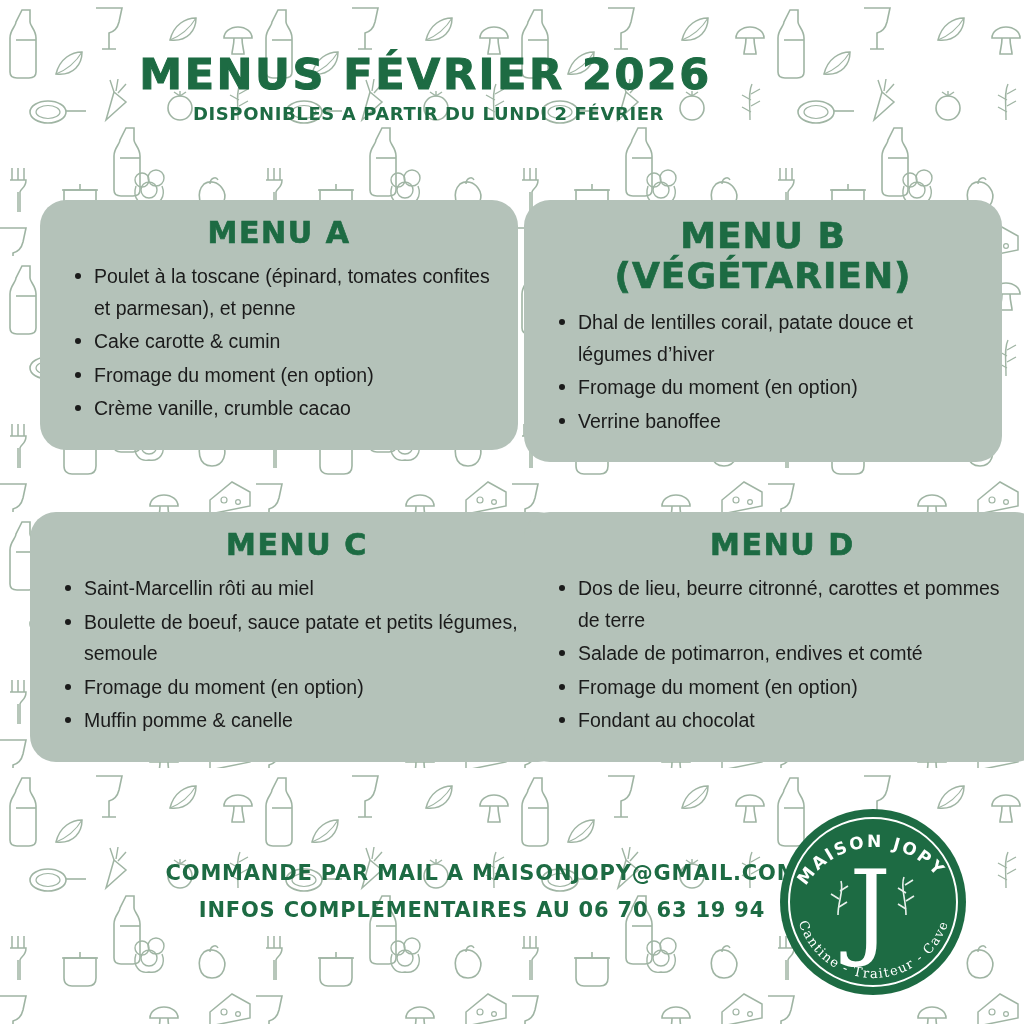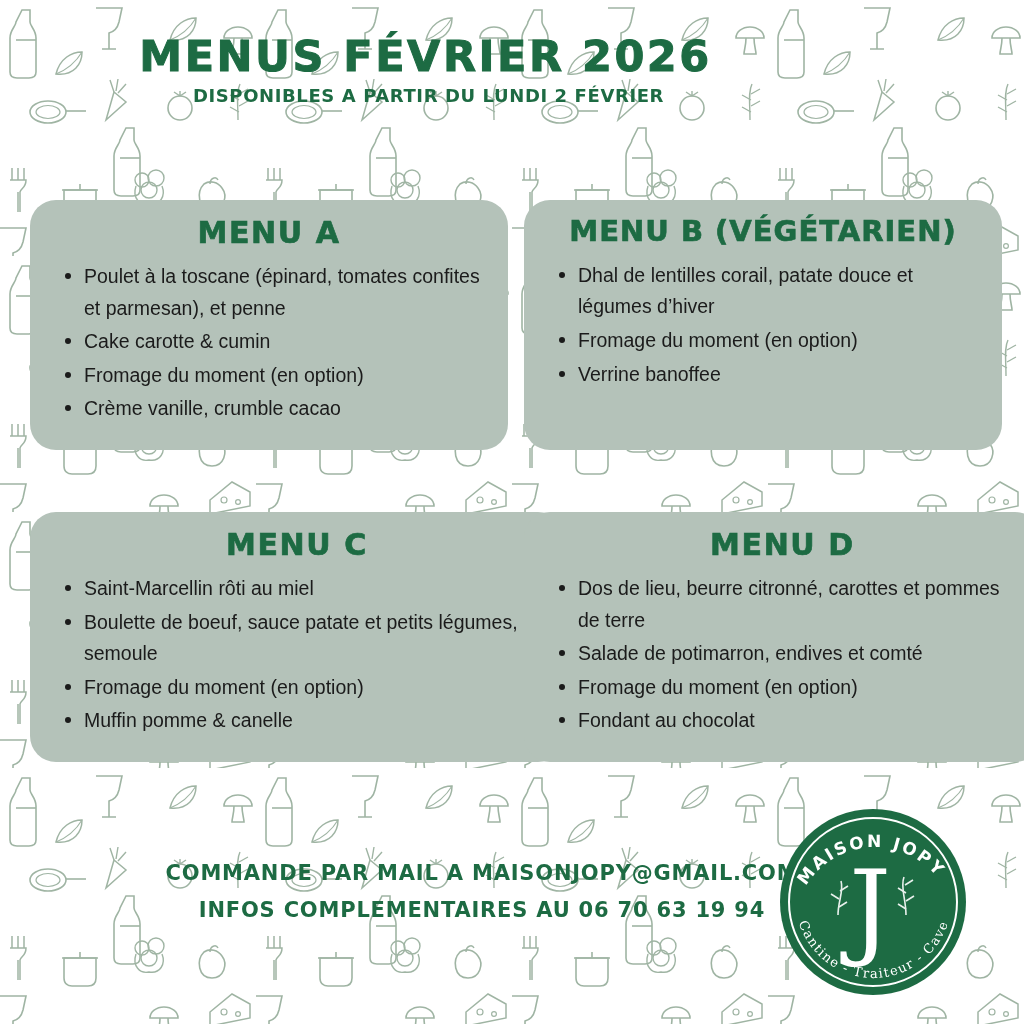--- a/index.html
+++ b/index.html
@@ -28,21 +28,21 @@
 
   #page {
     position: absolute;
     inset: 0;
     z-index: 1;
   }
 
   
   .header {
     position: absolute;
-    top: 34px;
+    top: 52px;
     left: 0;
     width: 851px;
     text-align: center;
   }
   .header-title {
     font-family: "DejaVu Sans", sans-serif;
     font-weight: bold;
     font-size: 43px;
     letter-spacing: 2.5px;
     color: #1d6b43;
@@ -61,38 +61,38 @@
     padding-left: 6px;
   }
 
   
   .card {
     position: absolute;
     background: #b4c2b9;
     border-radius: 26px;
     padding: 16px 22px 22px 22px;
   }
-  .card-a { left: 30px;  top: 200px; width: 478px; min-height: 250px; }
+  .card-a { left: 40px;  top: 200px; width: 478px; min-height: 250px; }
   .card-b { left: 524px; top: 200px; width: 478px; min-height: 250px; }
   .card-c { left: 30px;  top: 512px; width: 534px; min-height: 250px; }
   .card-d { left: 524px; top: 512px; width: 517px; min-height: 250px; }
 
   .card-title {
     text-align: center;
     font-family: "DejaVu Sans", sans-serif;
     font-weight: bold;
     font-size: 30px;
     letter-spacing: 1.6px;
     color: #1d6b43;
     text-transform: uppercase;
     -webkit-text-stroke: 0.7px #1d6b43;
     margin-bottom: 12px;
     line-height: 1.1;
   }
-  .card-b .card-title { font-size: 29px; letter-spacing: 1px; text-align: center; }
+  .card-b .card-title { font-size: 36px; letter-spacing: 1px; text-align: center; }
 
   ul.items {
     list-style: none;
     padding: 0 4px 0 6px;
   }
   ul.items li {
     position: relative;
     padding-left: 26px;
     font-size: 19.5px;
     line-height: 1.62;

